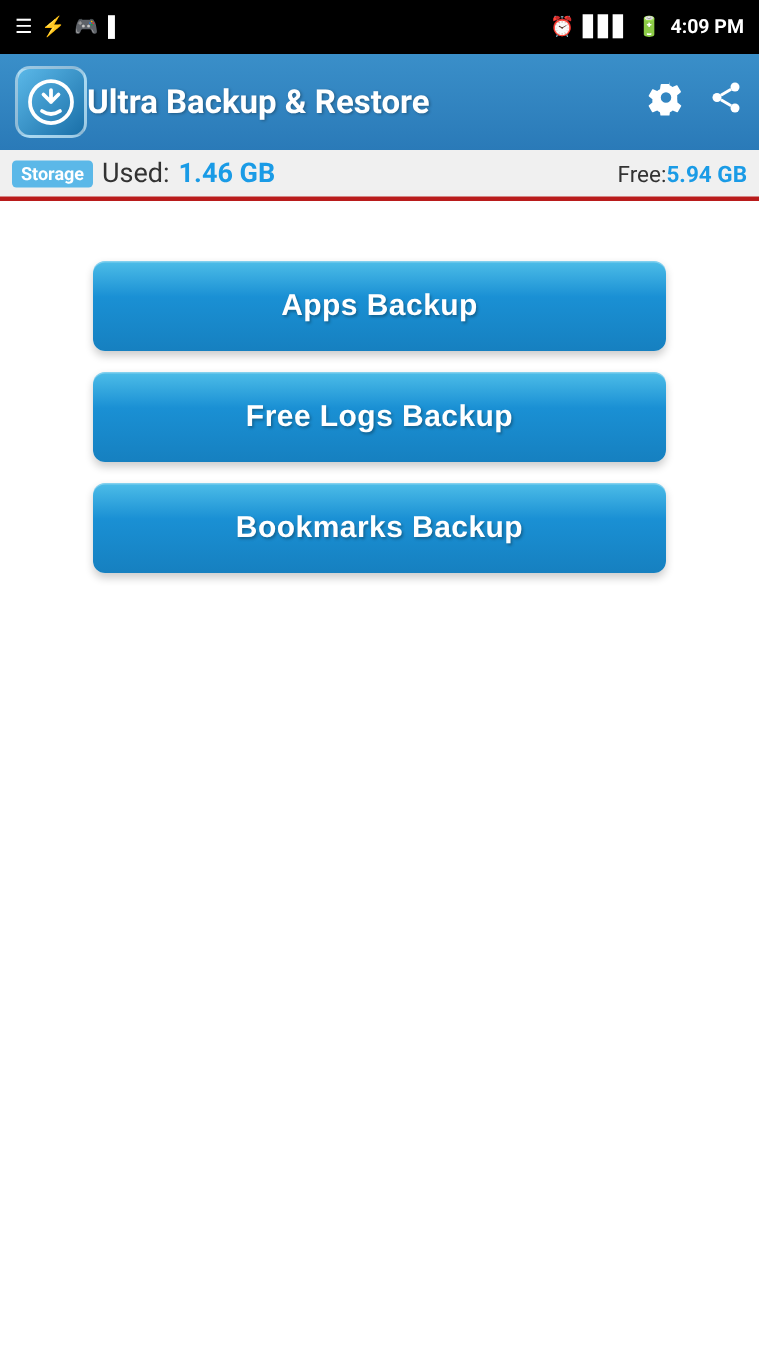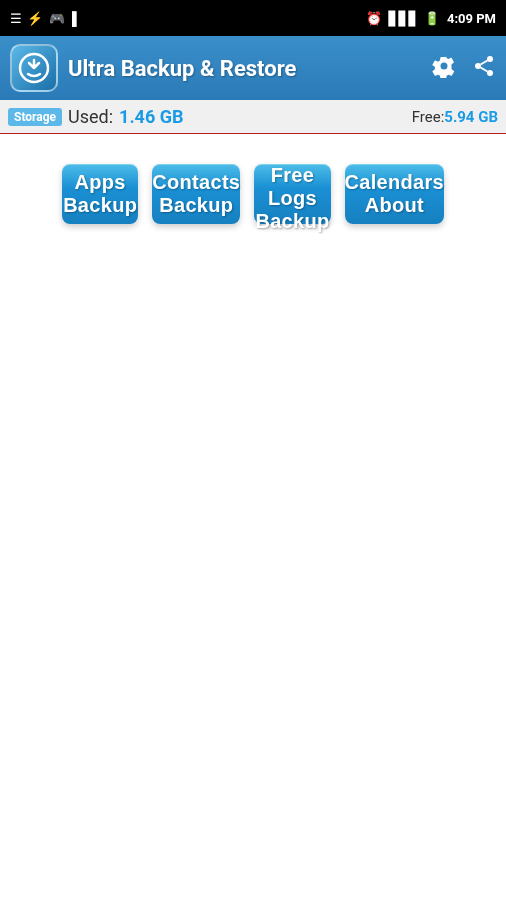--- a/index.html
+++ b/index.html
@@ -51,21 +51,21 @@
       background: linear-gradient(180deg, #3a8fc9 0%, #2a7ab8 100%);
       display: flex;
       align-items: center;
       padding: 0 10px;
       justify-content: space-between;
     }
 
     .header-left {
       display: flex;
       align-items: center;
-      gap: 10px;
+      gap: 0;
     }
 
     .app-icon {
       width: 48px;
       height: 48px;
       background: linear-gradient(135deg, #5bb8e8 0%, #1a6fa8 100%);
       border-radius: 10px;
       display: flex;
       align-items: center;
       justify-content: center;
@@ -94,21 +94,21 @@
       color: white;
       font-size: 22px;
       cursor: pointer;
     }
 
     
     #storage-bar {
       width: 100%;
       height: 34px;
       background: #f0f0f0;
-      border-bottom: 1px solid #b91c1c;
+      border-bottom: 3px solid #b91c1c;
       display: flex;
       align-items: center;
       padding: 0 8px;
       gap: 6px;
     }
 
     .storage-label {
       background: #5bb8e8;
       color: white;
       font-size: 12px;
@@ -134,23 +134,23 @@
     }
 
     .storage-free-value {
       color: #1a9be6;
       font-weight: bold;
     }
 
     
     #main-content {
       width: 100%;
-      padding: 30px 62px;
-      display: flex;
-      flex-direction: row;
+      padding: 40px 62px;
+      display: flex;
+      flex-direction: column;
       gap: 14px;
     }
 
     .menu-button {
       width: 100%;
       height: 60px;
       background: linear-gradient(180deg, #4dbde8 0%, #1a90d4 40%, #1680c0 100%);
       border: none;
       border-radius: 8px;
       color: white;
@@ -215,16 +215,15 @@
   <span class="storage-used-text">Used:</span>
   <span class="storage-used-text storage-used-value">1.46 GB</span>
   <span class="storage-free">
     <span>Free:</span><span class="storage-free-value">5.94 GB</span>
   </span>
 </div>
 
 <div id="main-content">
 
 <button class="menu-button">Apps Backup</button>
-    <button class="menu-button">Contacts Backup</button>
     <button class="menu-button">Free Logs Backup</button>
-    <button class="menu-button">Calendars About</button>
+    <button class="menu-button">Bookmarks Backup</button>
   </div>
 
 </body></html>

